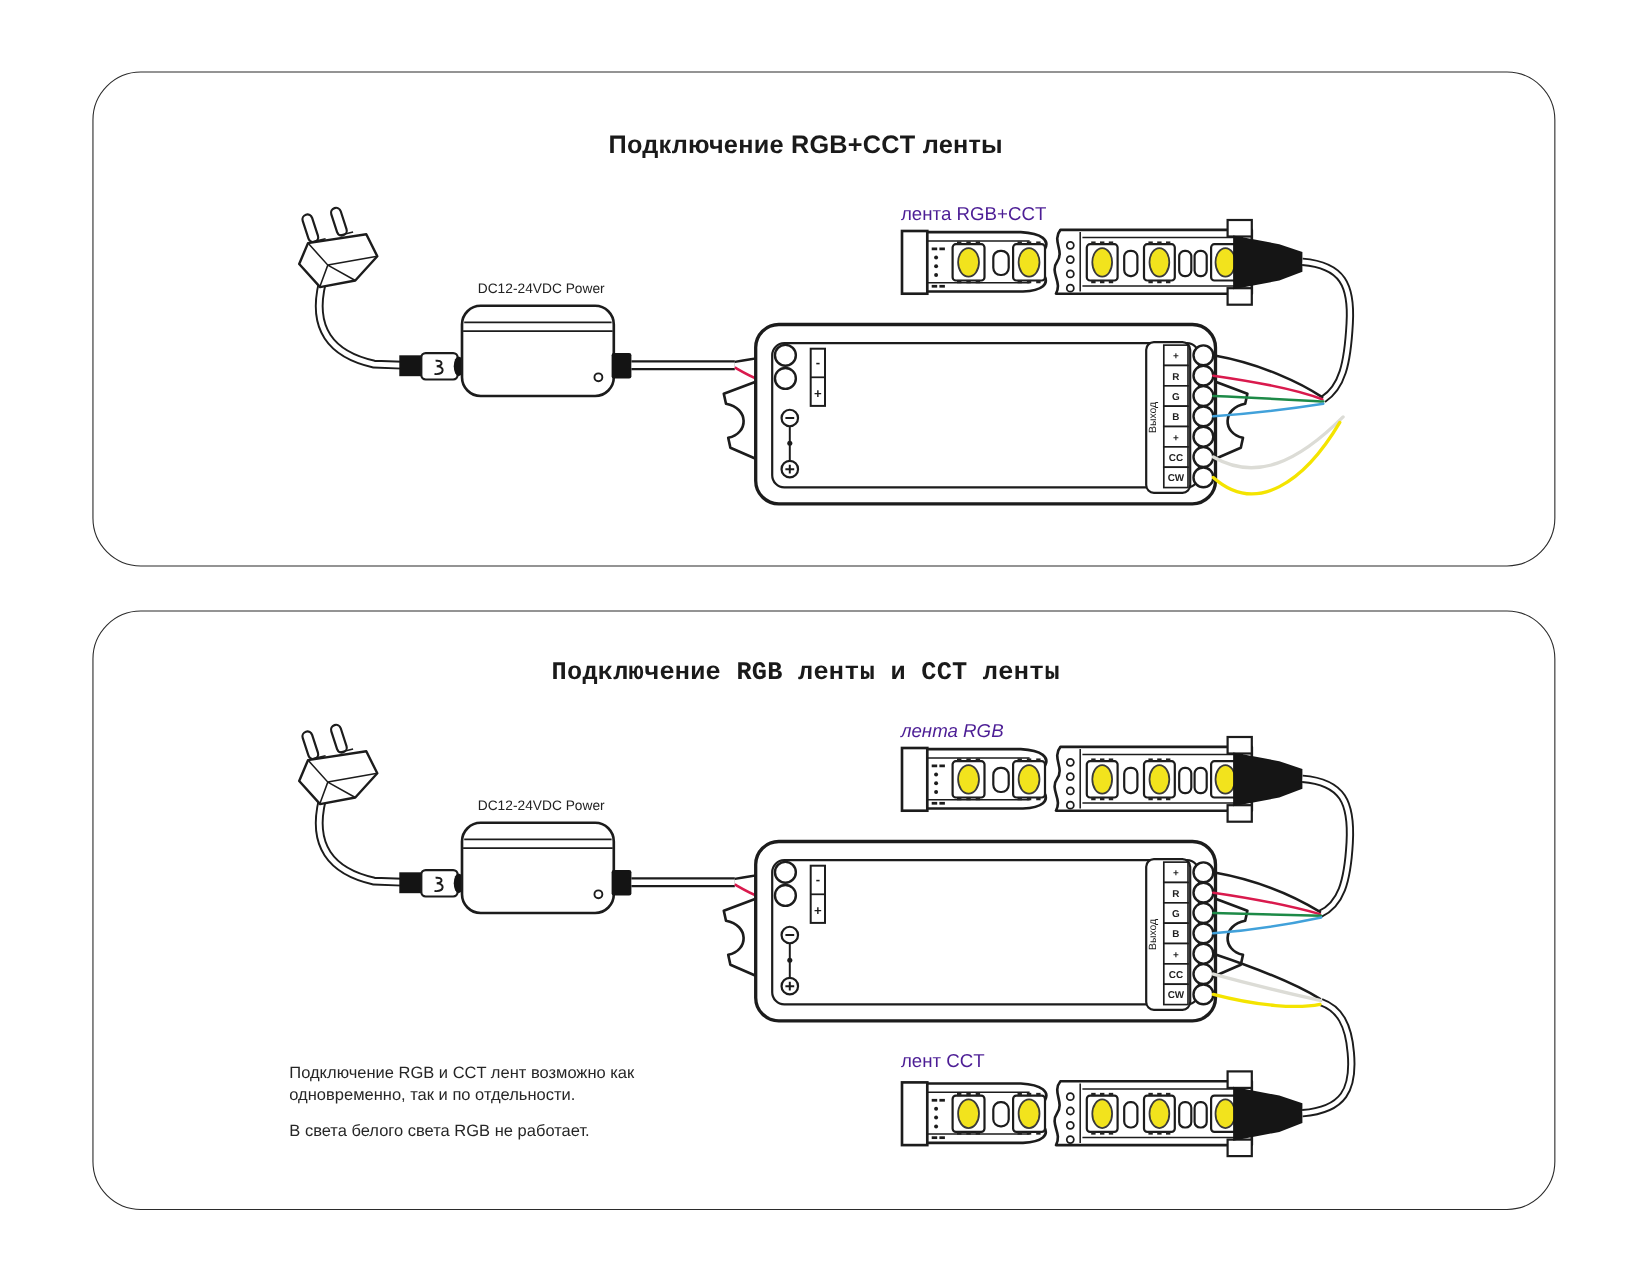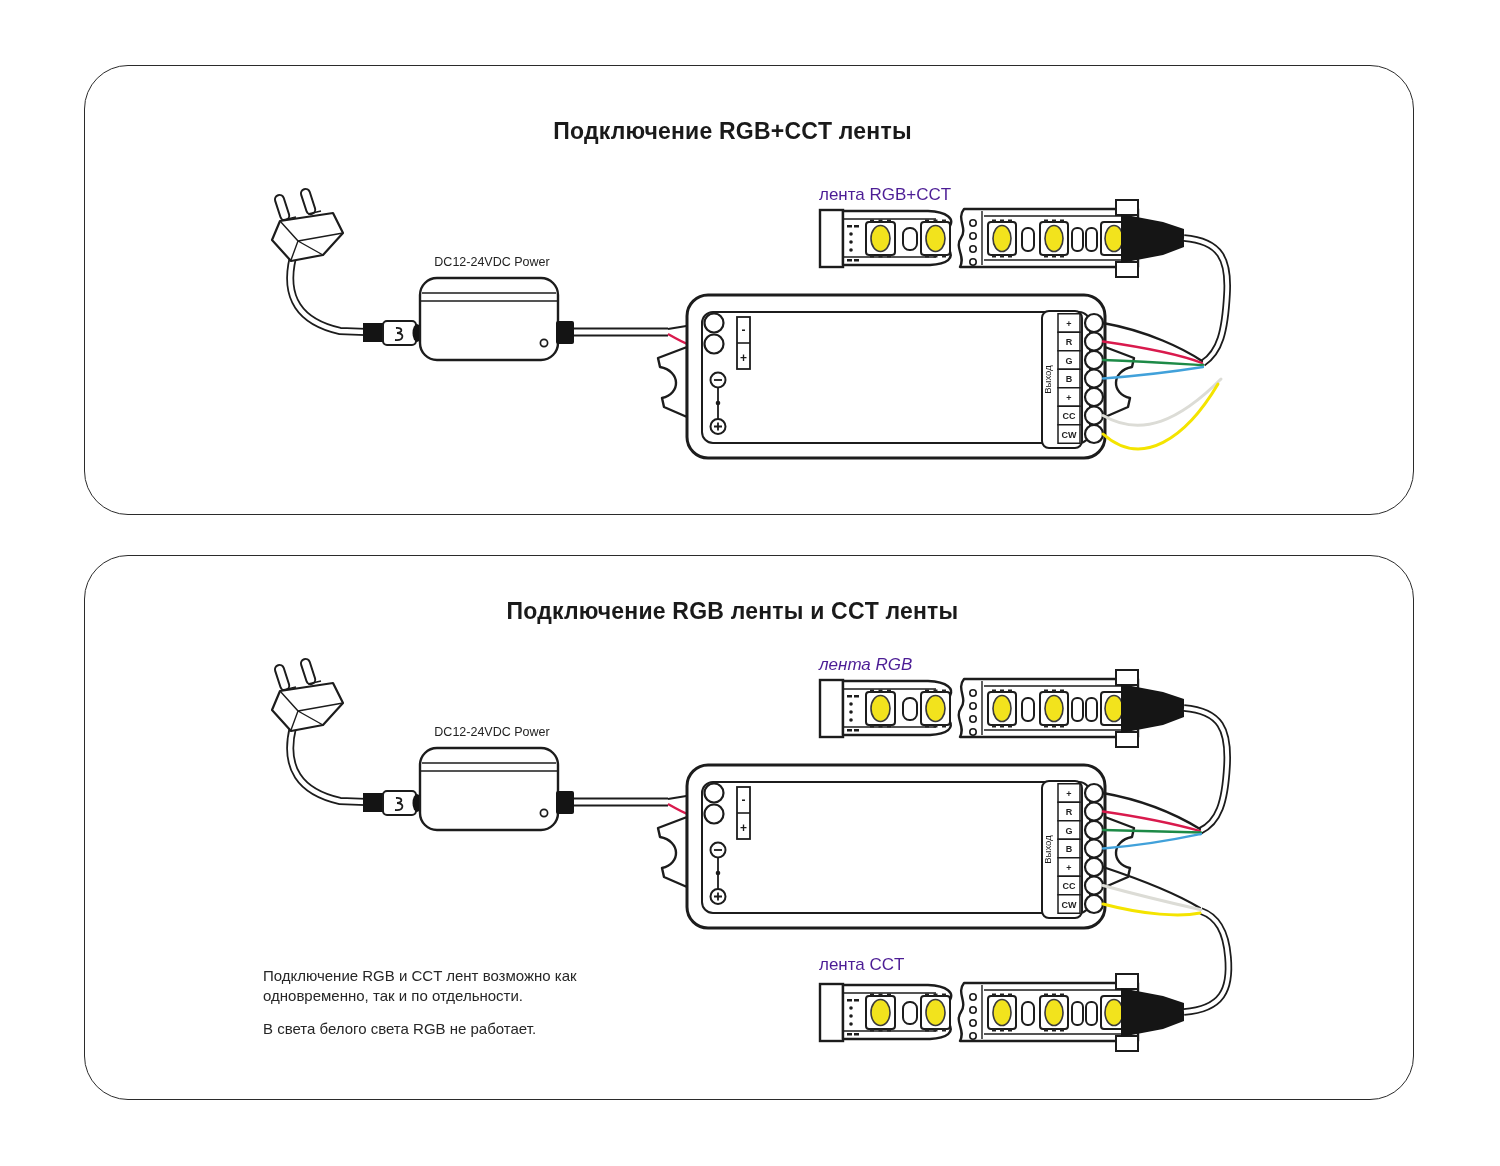--- a/index.html
+++ b/index.html
@@ -3,21 +3,21 @@
 <meta charset="utf-8">
 <style>
   html,body{margin:0;padding:0;background:#ffffff;}
   .page{position:relative;width:1500px;height:1166px;background:#ffffff;overflow:hidden;
         font-family:"Liberation Sans", sans-serif;color:#1c1c1c;}
   .panel{position:absolute;left:84px;width:1330px;border:1.6px solid #2b2b2b;border-radius:44px;background:#fff;box-sizing:border-box;}
   #panel1{top:65px;height:450px;}
   #panel2{top:555px;height:545px;}
   .title{position:absolute;left:84px;width:1297px;text-align:center;font-size:23px;font-weight:700;letter-spacing:.2px;color:#1a1a1a;}
   #title1{top:118px;}
-  #title2{top:598px;}
+  #title2{top:598px;font-family:Liberation Mono, monospace;}
   .strip-label{position:absolute;font-size:17px;color:#4c1d95;}
   #strip-label-1{left:819px;top:185px;}
   #strip-label-rgb{left:819px;top:655px;font-style:italic;}
   #strip-label-cct{left:819px;top:955px;}
   .note{position:absolute;left:263px;top:966px;width:400px;font-size:15px;line-height:1.32;color:#262626;}
   .note p{margin:0 0 13px 0;}
   svg.art{position:absolute;left:0;top:0;z-index:2;}
   .txt{z-index:3;}
 </style>
 </head>
@@ -26,21 +26,21 @@
 <div class="page">
 
   <div class="panel" id="panel1"></div>
   <div class="panel" id="panel2"></div>
 
   <div class="title txt" id="title1">Подключение RGB+CCT ленты</div>
   <div class="title txt" id="title2">Подключение RGB ленты и CCT ленты</div>
 
   <div class="strip-label txt" id="strip-label-1">лента RGB+CCT</div>
   <div class="strip-label txt" id="strip-label-rgb">лента RGB</div>
-  <div class="strip-label txt" id="strip-label-cct">лента CCT</div>
+  <div class="strip-label txt" id="strip-label-cct">лент CCT</div>
 
   <div class="note txt">
     <p>Подключение RGB и CCT лент возможно как одновременно, так и по отдельности.</p>
     <p>В света белого света RGB не работает.</p>
   </div>
 
   <svg class="art" width="1500" height="1166" viewBox="0 0 1500 1166" fill="none">
     <defs>
 
       <g id="power-unit">

